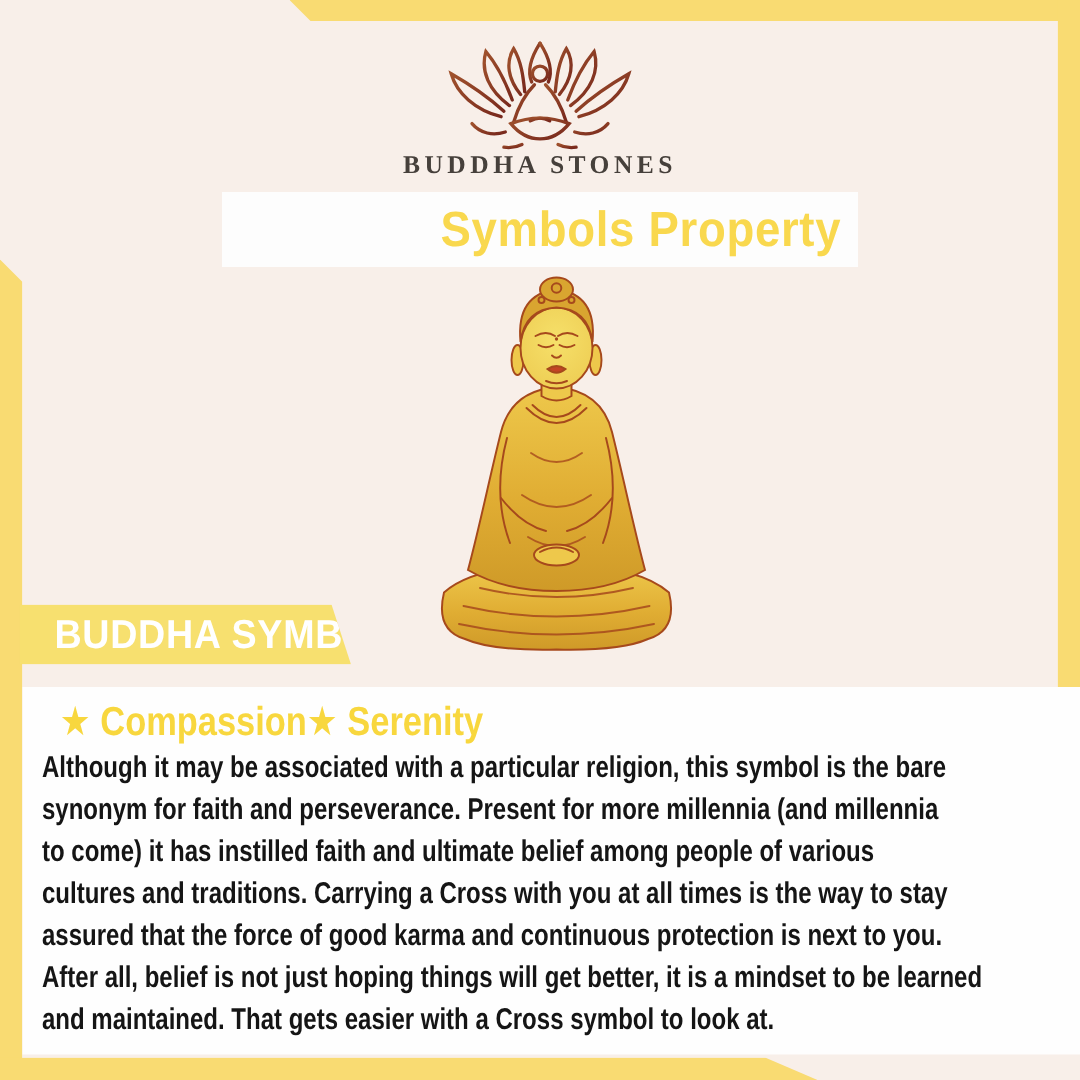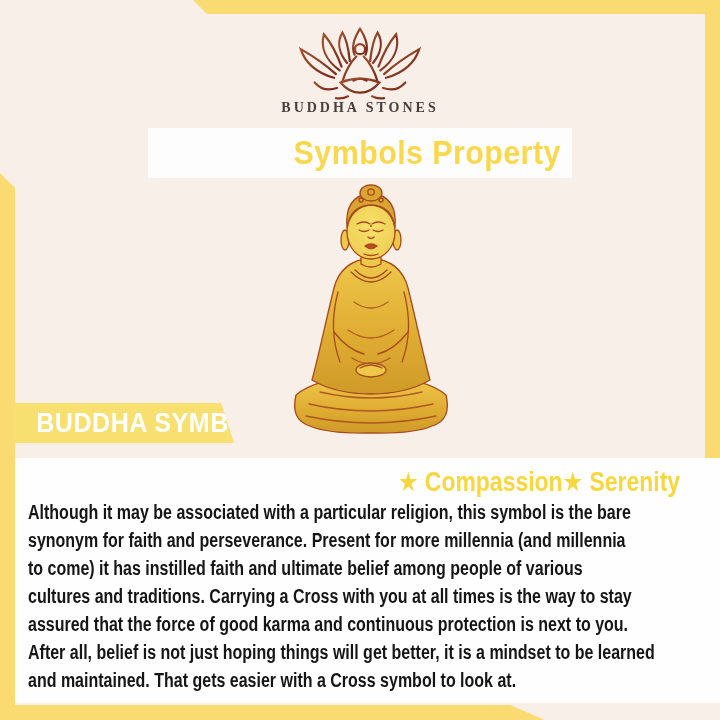--- a/index.html
+++ b/index.html
@@ -14,42 +14,42 @@
     clip-path:polygon(0 0,100% 0,100% 100%,0 calc(100% - 28px));}
   .band-left{left:0;top:173px;width:15px;height:547px;
     clip-path:polygon(0 0,100% 15px,100% 100%,0 100%);}
   .band-bottom{left:0;top:705px;width:545px;height:15px;
     clip-path:polygon(0 0,calc(100% - 35px) 0,100% 100%,0 100%);}
 
   
   .logo-wrap{position:absolute;left:0;top:26px;width:720px;text-align:center;}
   .logo-svg{display:inline-block;}
   .brand-name{position:absolute;left:0;top:100px;width:720px;text-align:center;
-    font-family:"Liberation Serif","DejaVu Serif",serif;font-size:14px;font-weight:600;
+    font-family:"Liberation Serif","DejaVu Serif",serif;font-size:17px;font-weight:600;
     letter-spacing:3px;color:#46403b;}
 
   
   .title-band{position:absolute;left:148px;top:128px;width:424px;height:50px;background:#fdfdfd;
     display:flex;align-items:center;justify-content:flex-end;}
   .title-text{font-size:33px;font-weight:bold;color:#f9d84e;transform:scaleX(0.92);
     transform-origin:center;white-space:nowrap;letter-spacing:0.5px;}
 
   
   .buddha-wrap{position:absolute;left:276px;top:180px;width:190px;height:260px;}
 
   
   .badge{position:absolute;left:13px;top:403px;width:221px;height:40px;background:#f7e06f;
     clip-path:polygon(0 0,calc(100% - 13px) 0,100% 100%,0 100%);
     display:flex;align-items:center;}
   .badge-text{font-size:27px;font-weight:bold;color:#ffffff;padding-left:25px;
     transform:scaleX(0.93);transform-origin:left center;white-space:nowrap;letter-spacing:0.5px;}
 
   
   .panel{position:absolute;left:15px;top:458px;width:705px;height:245px;background:#fefefe;}
-  .panel-heading{position:absolute;left:0;top:8px;width:690px;text-align:right;}
+  .panel-heading{position:absolute;left:0;top:8px;width:690px;text-align:left;}
   .panel-heading span{display:inline-block;font-size:27px;font-weight:bold;color:#f8d73e;
     transform:scaleX(0.85);transform-origin:center;white-space:nowrap;}
   .para{position:absolute;left:13px;top:40px;width:860px;}
   .para .line{font-size:20px;font-weight:bold;color:#151515;line-height:28px;
     white-space:nowrap;transform:scaleX(0.8);transform-origin:left center;}
 </style>
 </head>
 <body>
 
 <div class="canvas">

